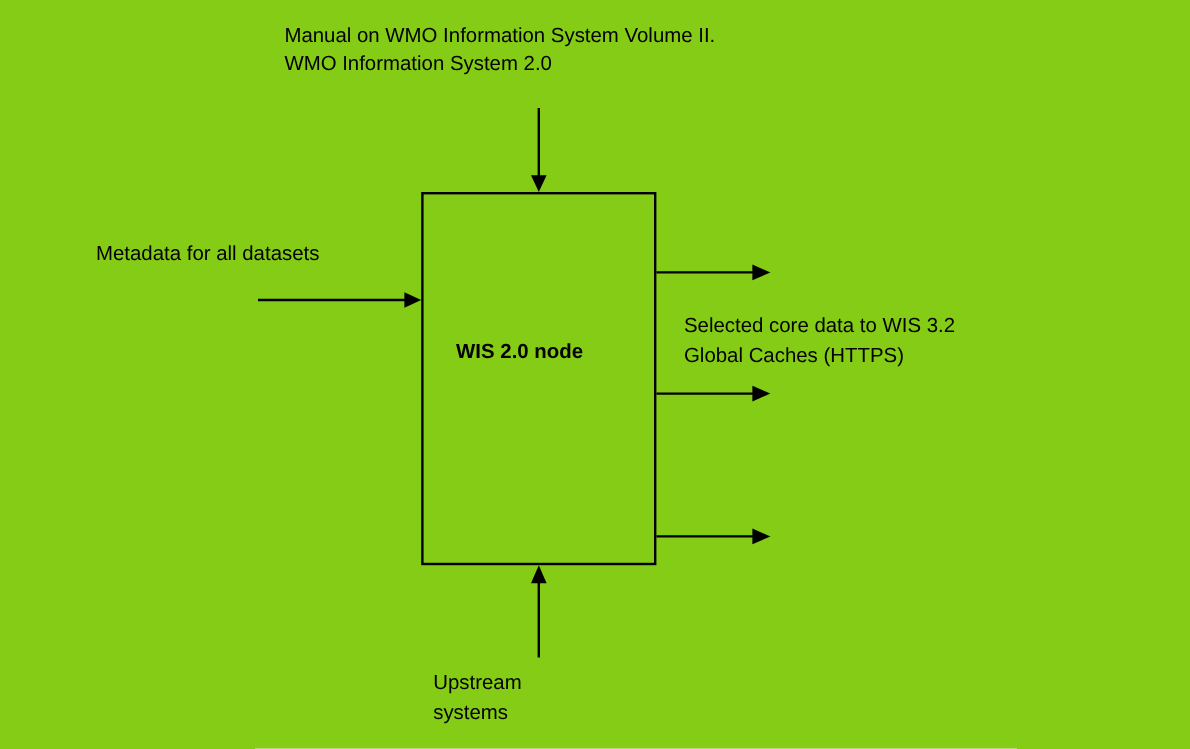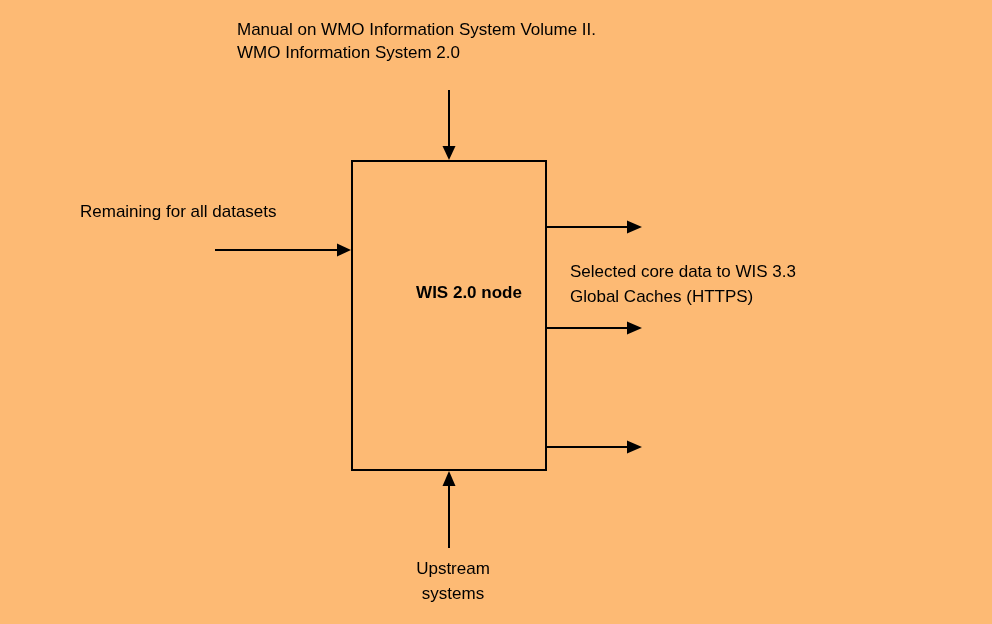--- a/index.html
+++ b/index.html
@@ -4,21 +4,21 @@
 <style>
   html, body {
     margin: 0;
     padding: 0;
     background: #ffffff;
   }
   .canvas {
     position: relative;
     width: 992px;
     height: 624px;
-    background: #fdba74;
+    background: #84cc16;
     font-family: "Liberation Sans", sans-serif;
     color: #000000;
     overflow: hidden;
   }
   .arrows-layer {
     position: absolute;
     left: 0;
     top: 0;
   }
   .label {
@@ -37,30 +37,28 @@
     left: 80px;
     top: 200px;
     line-height: 23px;
   }
   .node-label {
     left: 352px;
     top: 280px;
     width: 162px;
     text-align: center;
     font-weight: bold;
-    margin-left: 36px;
   }
   .output-label-1 { left: 568px; top: 159px; }
   .output-label-2 { left: 570px; top: 259px; }
   .output-label-3 { left: 568px; top: 349px; }
   .bottom-label {
-    left: 378px;
+    left: 361px;
     top: 556px;
     width: 150px;
-    text-align: center;
   }
 </style>
 </head>
 <body>
 
 <div class="canvas">
 
   <svg class="arrows-layer" width="992" height="624" viewBox="0 0 992 624">
 
     <rect x="352" y="161" width="194" height="309" fill="none" stroke="#000000" stroke-width="2"></rect>
@@ -80,25 +78,25 @@
     <line x1="547" y1="447" x2="628" y2="447" stroke="#000000" stroke-width="2"></line>
     <polygon points="642,447 627,440.5 627,453.5" fill="#000000"></polygon>
 
     <line x1="449" y1="548" x2="449" y2="485" stroke="#000000" stroke-width="2"></line>
     <polygon points="449,471 442.5,486 455.5,486" fill="#000000"></polygon>
   </svg>
 
   <div class="label top-label">Manual on WMO Information System Volume II.
 WMO Information System 2.0</div>
 
-  <div class="label left-label">Remaining for all datasets</div>
+  <div class="label left-label">Metadata for all datasets</div>
 
   <div class="label node-label">WIS 2.0 node</div>
 
 
-  <div class="label output-label-2">Selected core data to WIS 3.3
+  <div class="label output-label-2">Selected core data to WIS 3.2
 Global Caches (HTTPS)</div>
 
 
   <div class="label bottom-label">Upstream
 systems</div>
 
 </div>
 
 </body></html>

